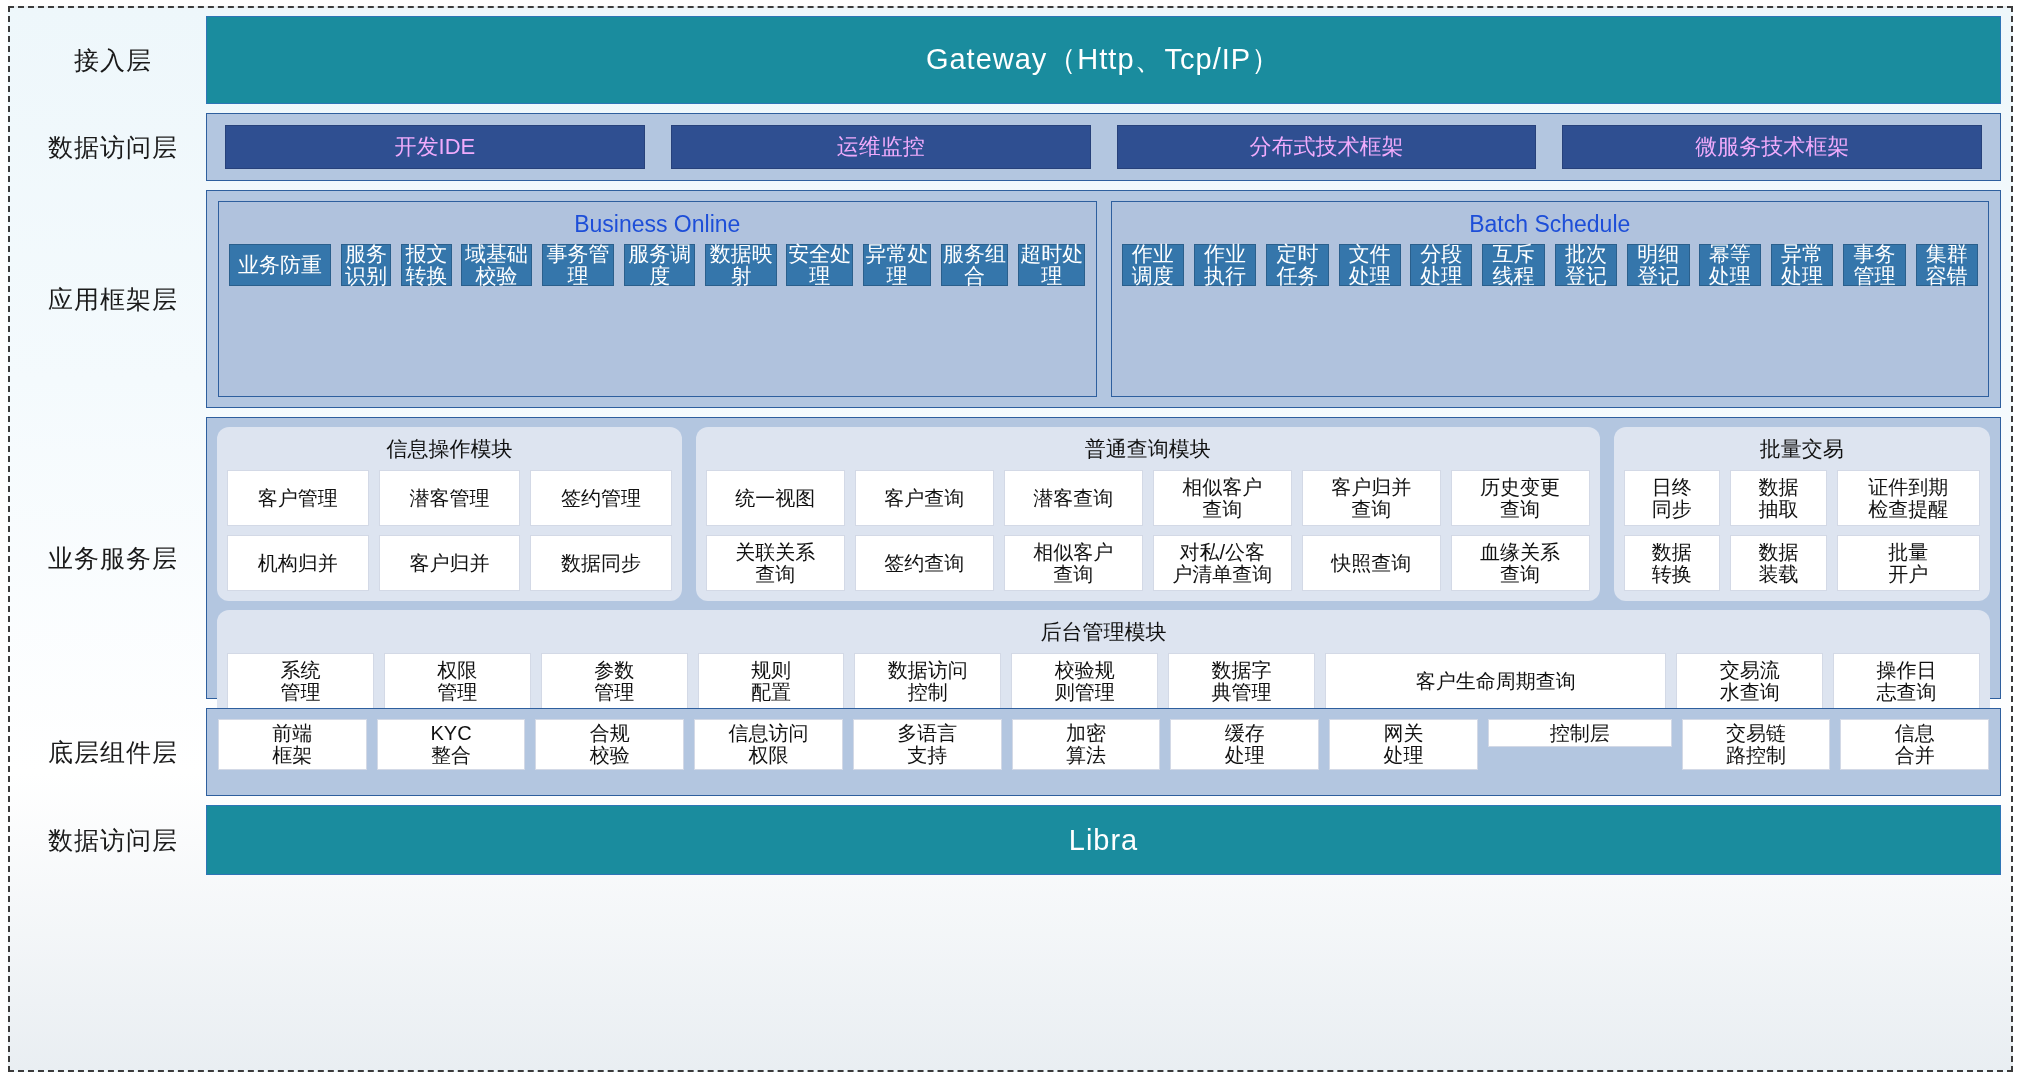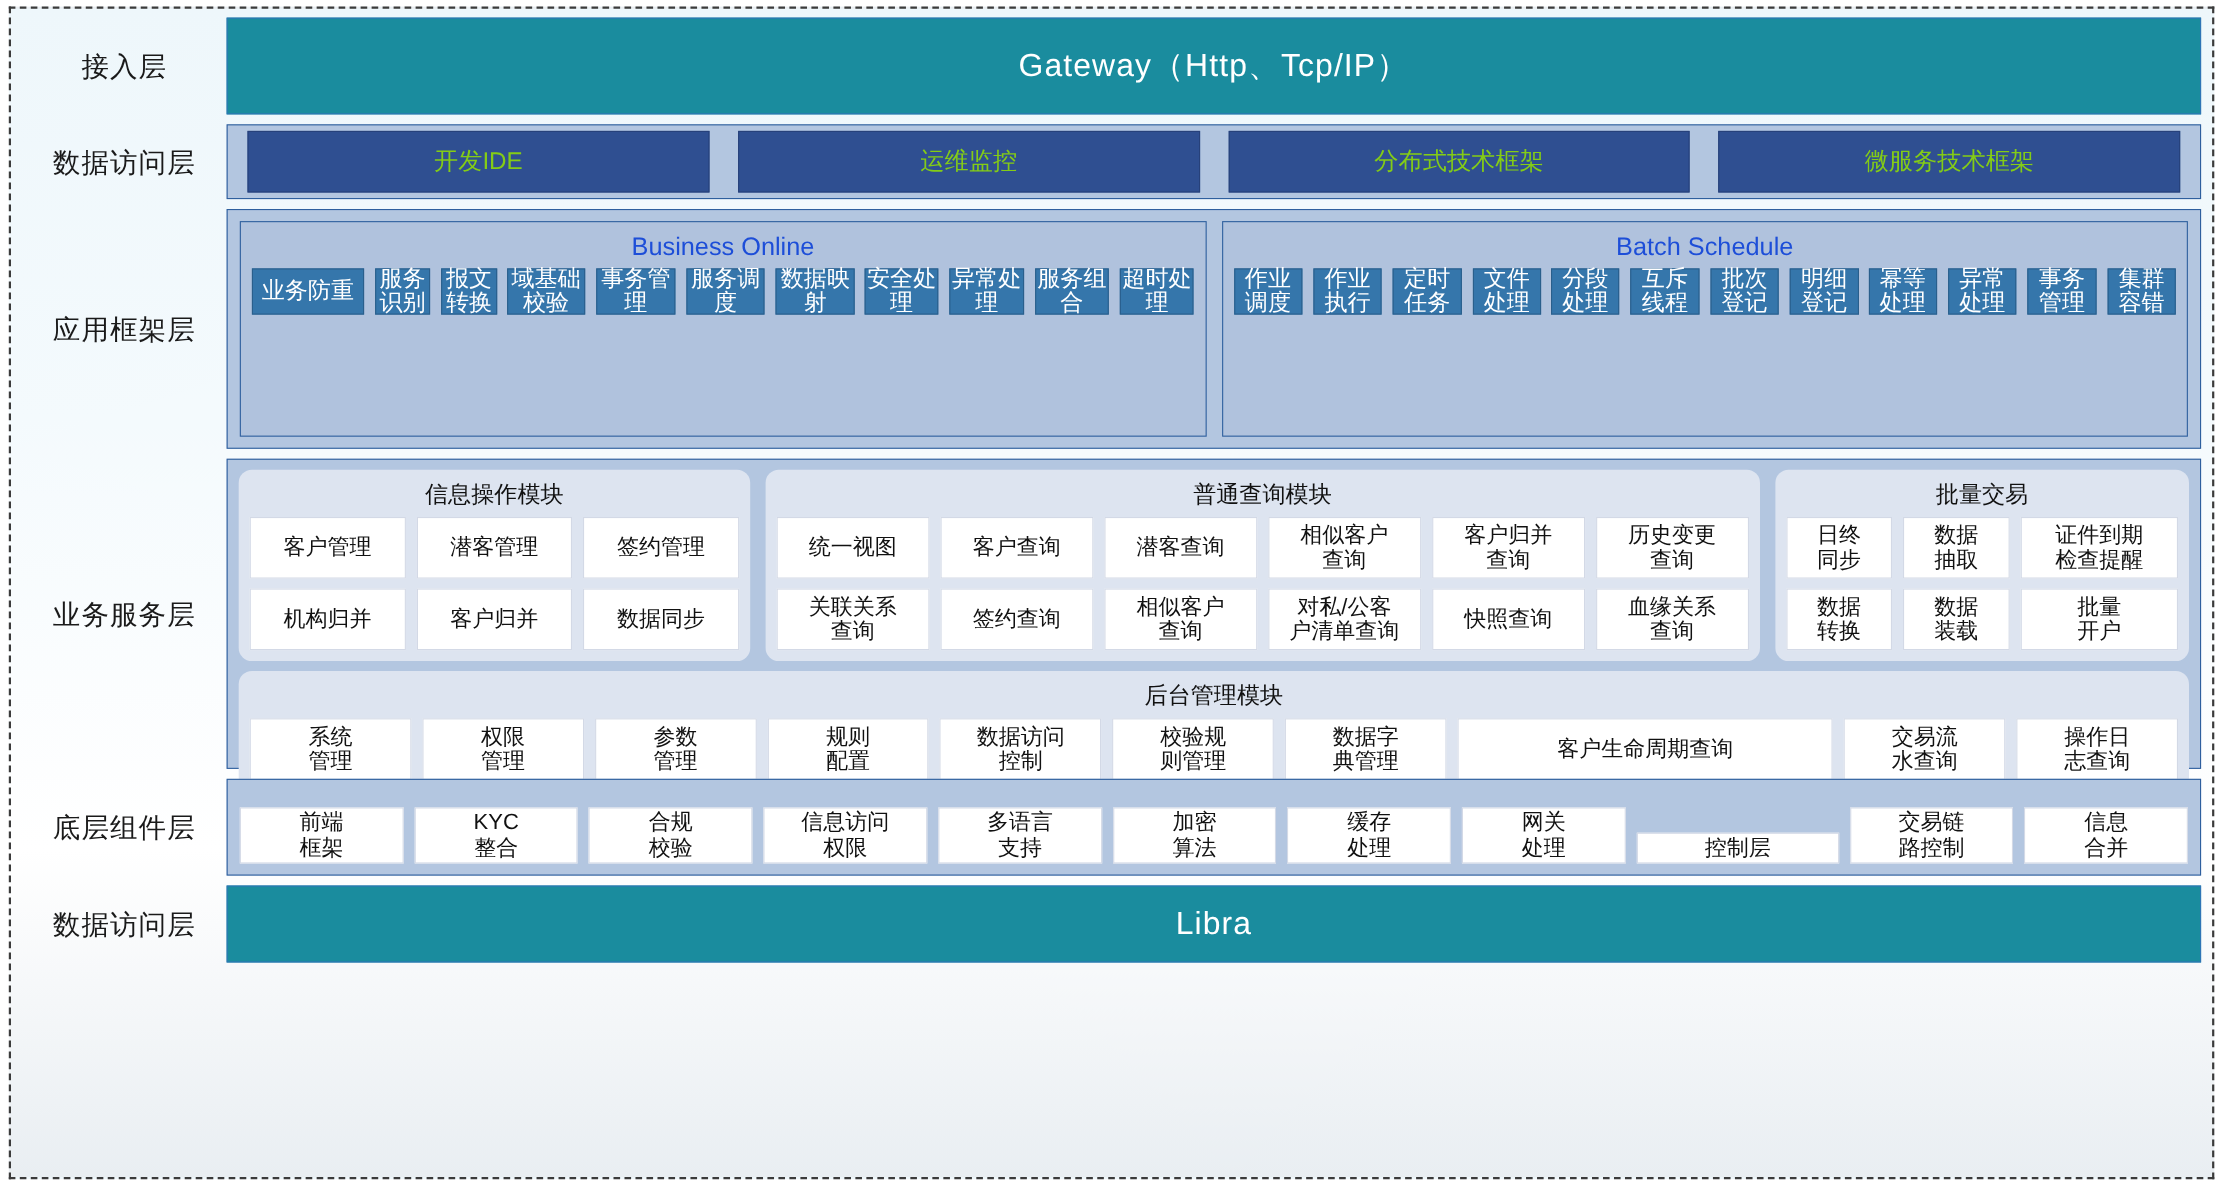--- a/index.html
+++ b/index.html
@@ -67,23 +67,23 @@
     background: #b3c6e0;
     border: 1px solid #2e5f9e;
     display: flex;
     align-items: center;
     justify-content: space-around;
     padding: 11px 18px;
     gap: 26px;
   }
   .tech-chip {
     flex: 1;
-    height: 56px;
+    height: 44px;
     background: #2f4f91;
-    color: #84cc16;
+    color: #f0abfc;
     font-size: 22px;
     display: flex;
     align-items: center;
     justify-content: center;
     border: 1px solid #27417a;
   }
 
   
   .app-band {
     flex: 1;
@@ -168,21 +168,21 @@
   }
 
   
   .comp-band {
     flex: 1;
     background: #b3c6e0;
     border: 1px solid #2e5f9e;
     padding: 10px 11px;
     display: flex;
     gap: 10px;
-    align-items: flex-end;
+    align-items: flex-start;
   }
   .comp-cell {
     flex: 1;
     background: #ffffff;
     border: 1px solid #d3d9e6;
     color: #111;
     font-size: 20px;
     display: flex;
     align-items: center;
     justify-content: center;

